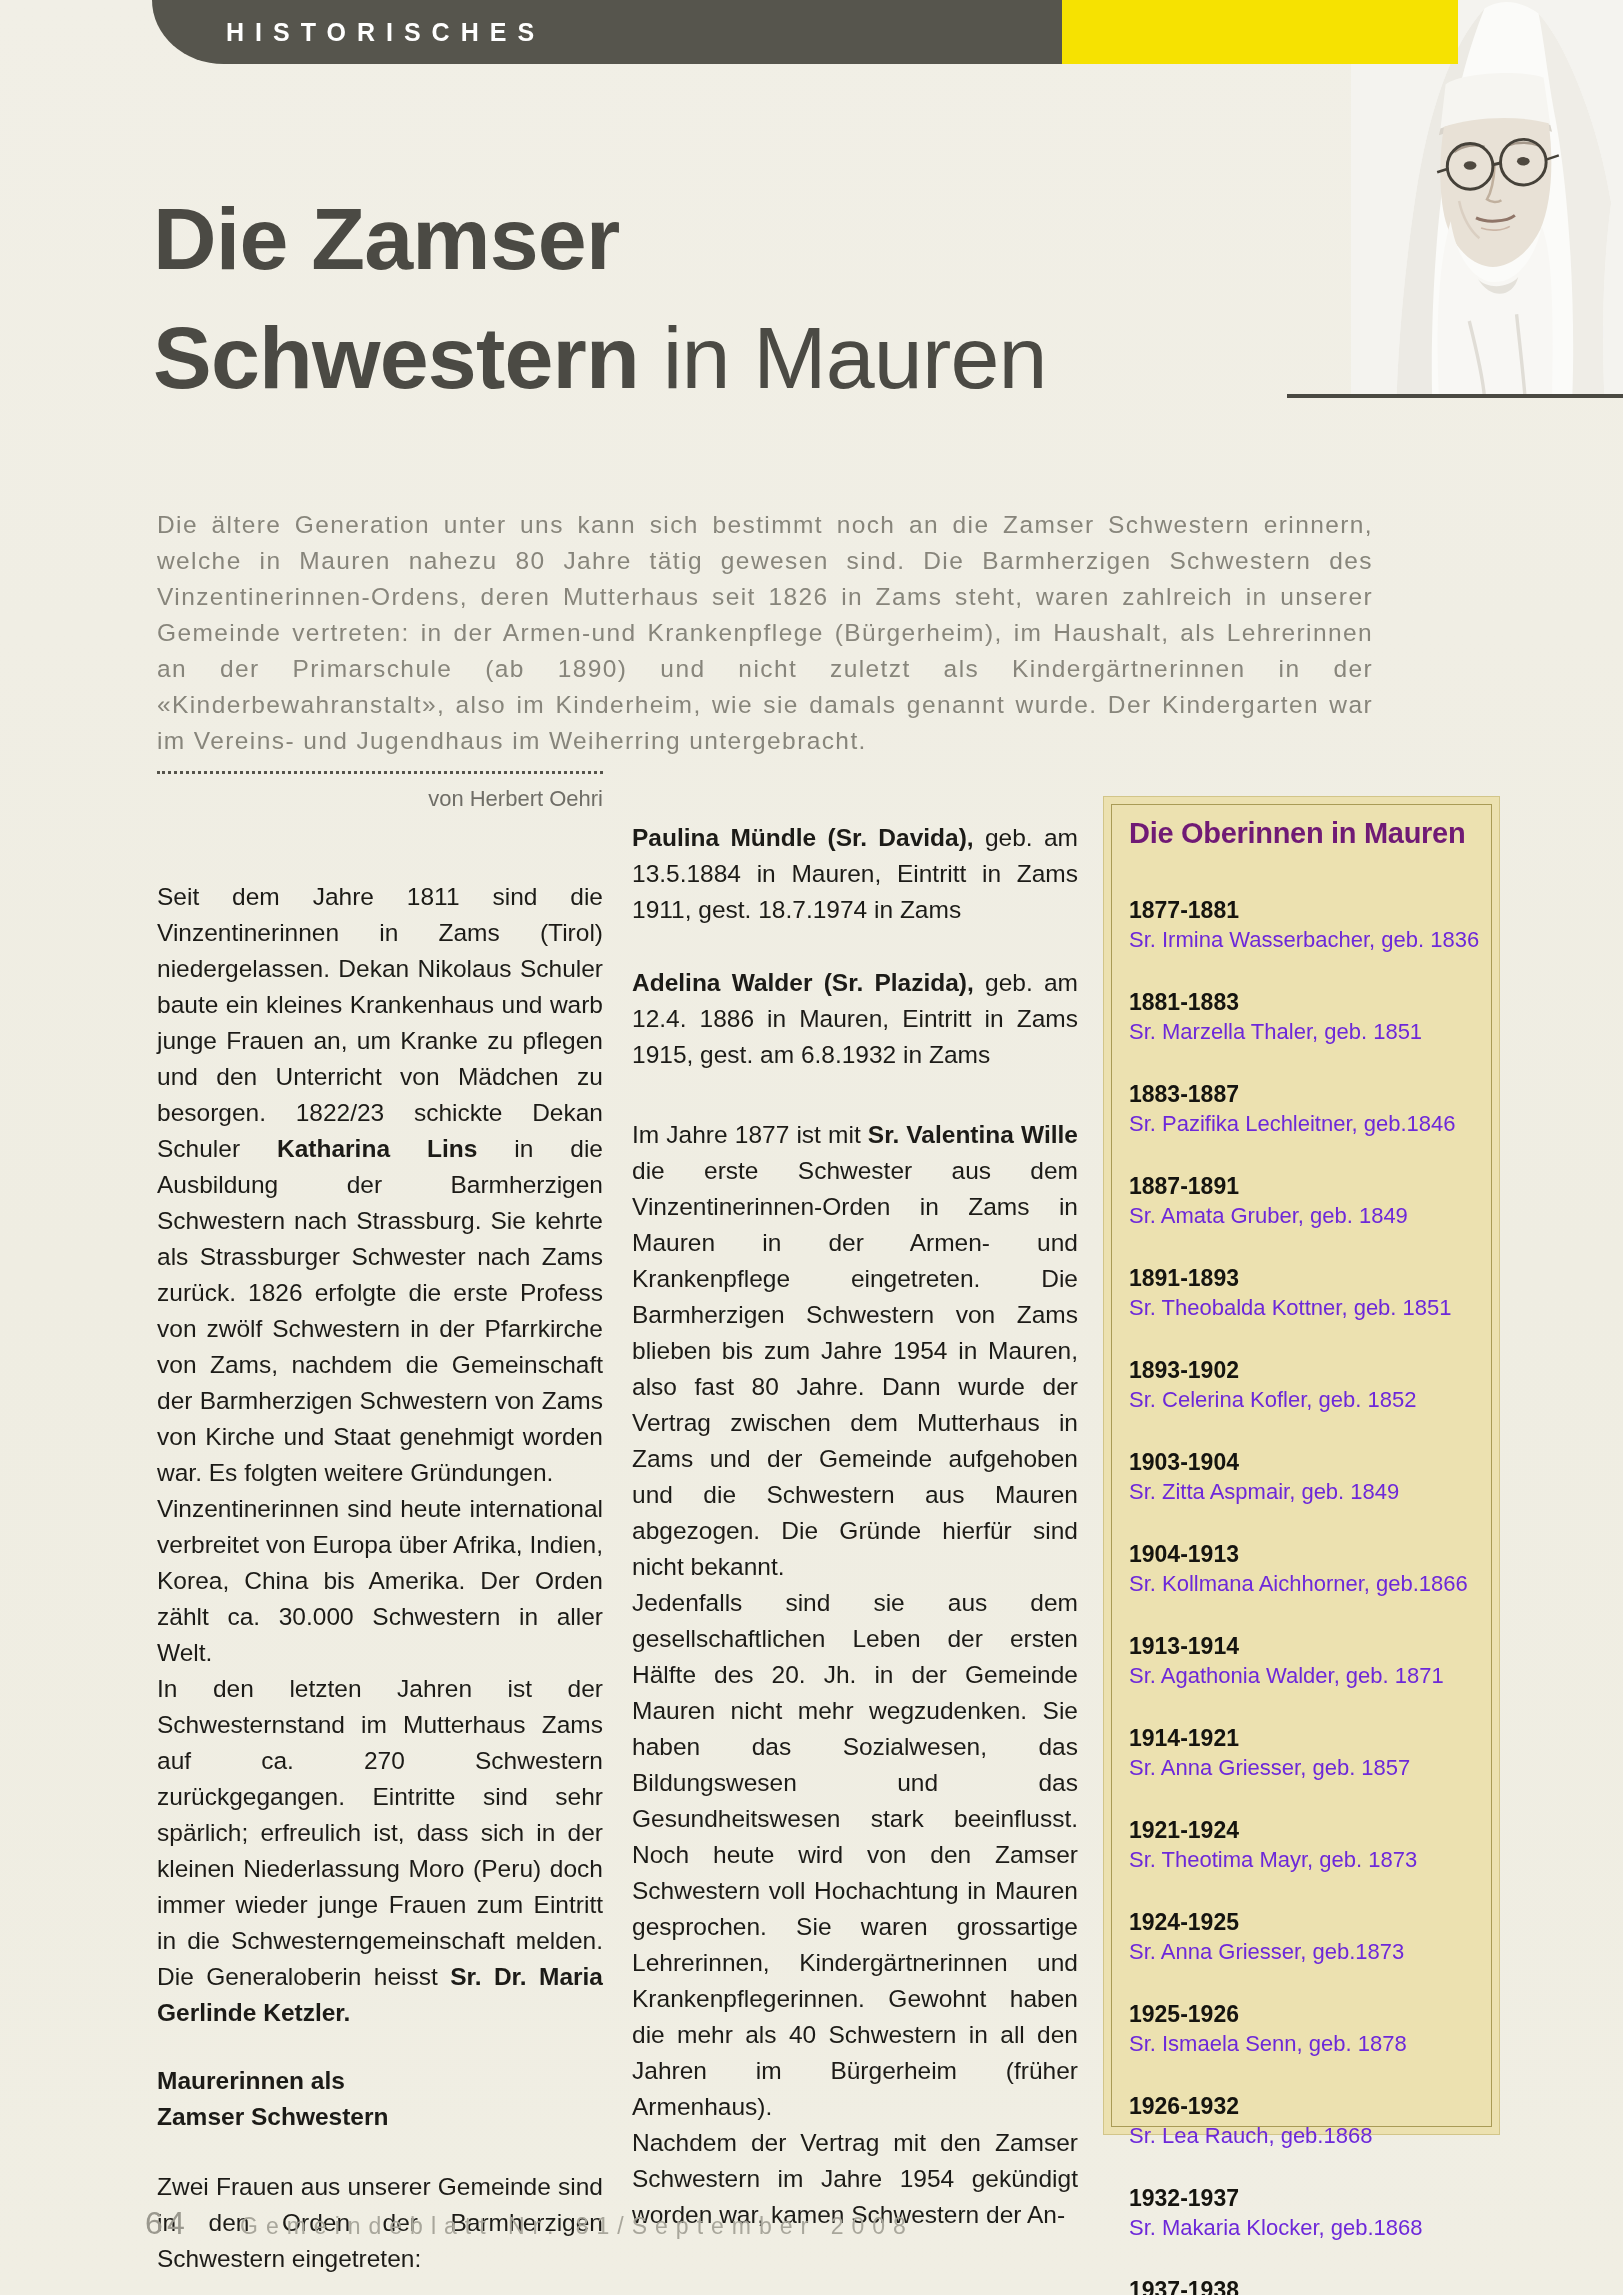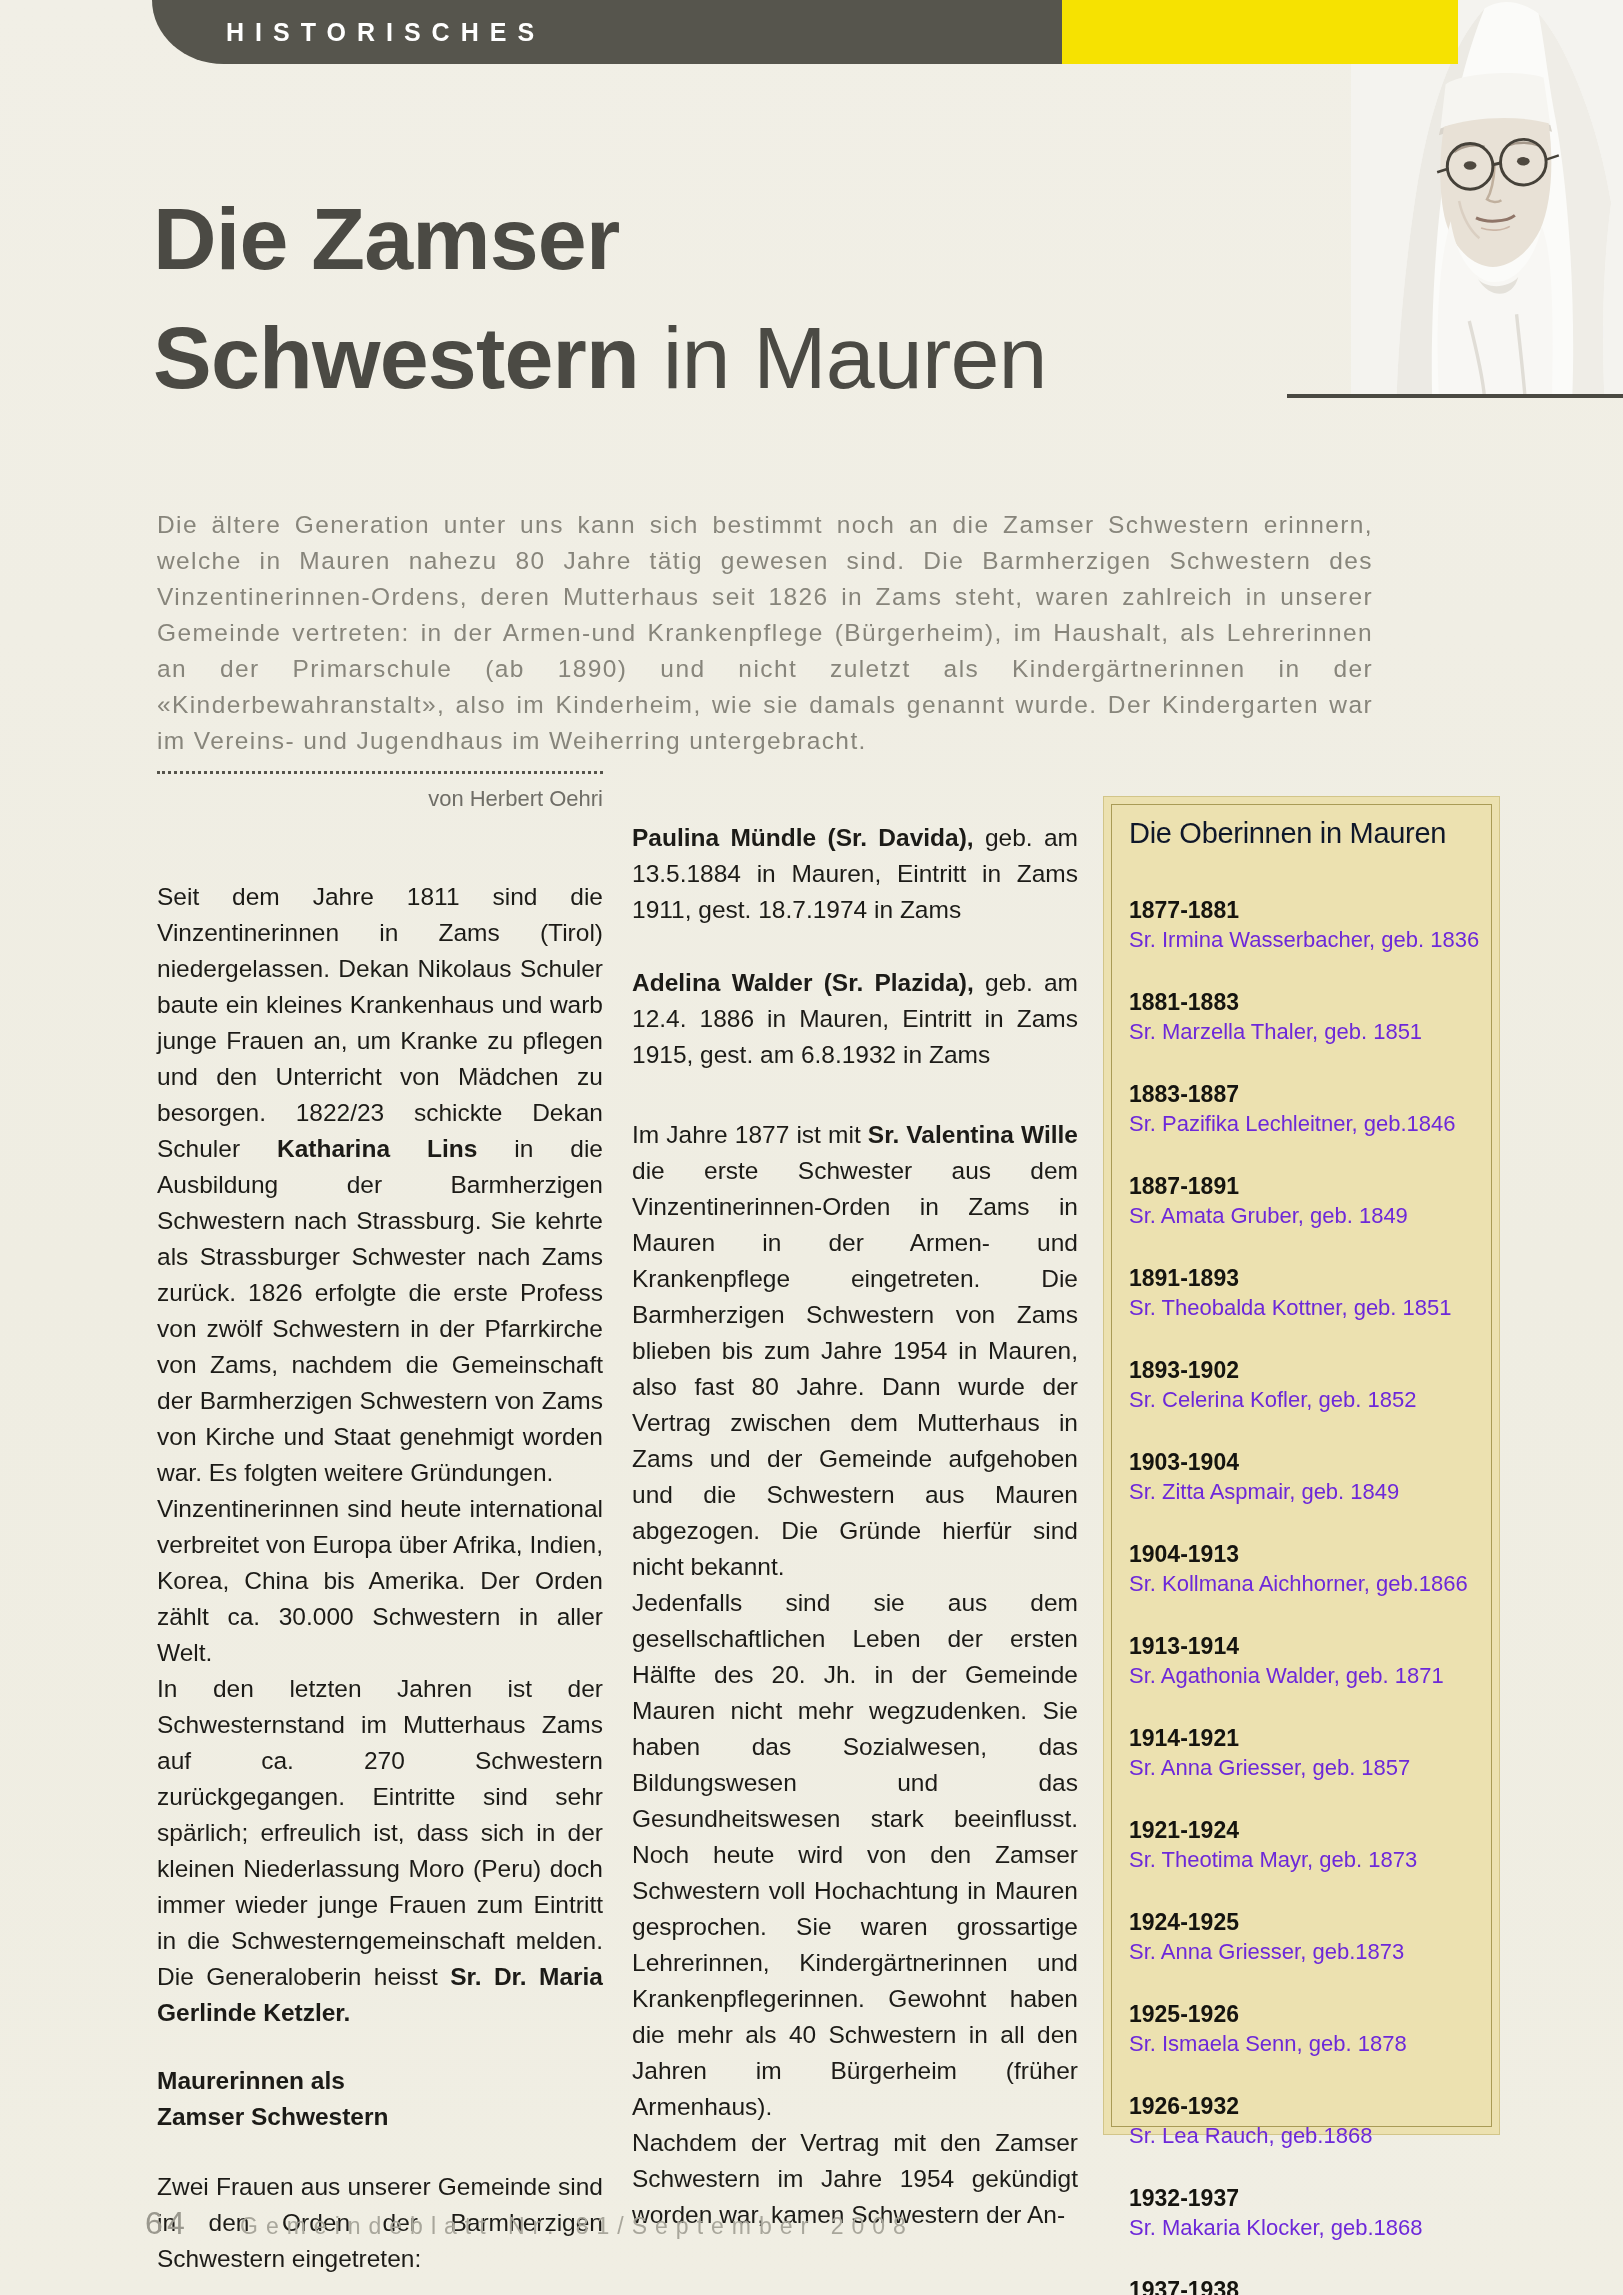--- a/index.html
+++ b/index.html
@@ -42,21 +42,21 @@
   .col-mid{left:632px;top:820px;}
   .col .heading{font-weight:700;text-align:left;margin:32px 0 34px;line-height:36px;}
   .col .heading div{display:block;}
   .mt44{margin-top:37px !important;}
   .mt52{margin-top:44px !important;}
   
   .oberinnen{position:absolute;left:1103px;top:796px;width:397px;height:1339px;
          background:#ece1b0;border:0.8px solid #d2c589;box-sizing:border-box;z-index:2;}
   .oberinnen::after{content:"";position:absolute;inset:6.8px;border:1.7px solid #a99b56;pointer-events:none;}
   .ob-inner{position:relative;padding:20px 12px 0 25px;}
-  .ob-title{font-size:29px;font-weight:400;color:#0f172a;margin:0 0 45px 0;letter-spacing:-0.3px;}
+  .ob-title{font-size:29px;font-weight:700;color:#701a75;margin:0 0 45px 0;letter-spacing:-0.3px;}
   .entry{margin-bottom:7.6px;margin-top:32px;}
   .entry .years{font-weight:700;font-size:23px;line-height:30px;color:#15140f;}
   .entry .name{font-size:22px;line-height:30px;color:#6d28d9;}
   
   .footer{position:absolute;left:145px;top:2205px;display:flex;align-items:baseline;gap:51px;}
   .footer .num{font-size:32px;letter-spacing:4.2px;color:#9a988e;}
   .footer .issue{font-size:23px;letter-spacing:8px;color:#a8a69b;white-space:nowrap;}
 </style>
 </head>
 <body>

